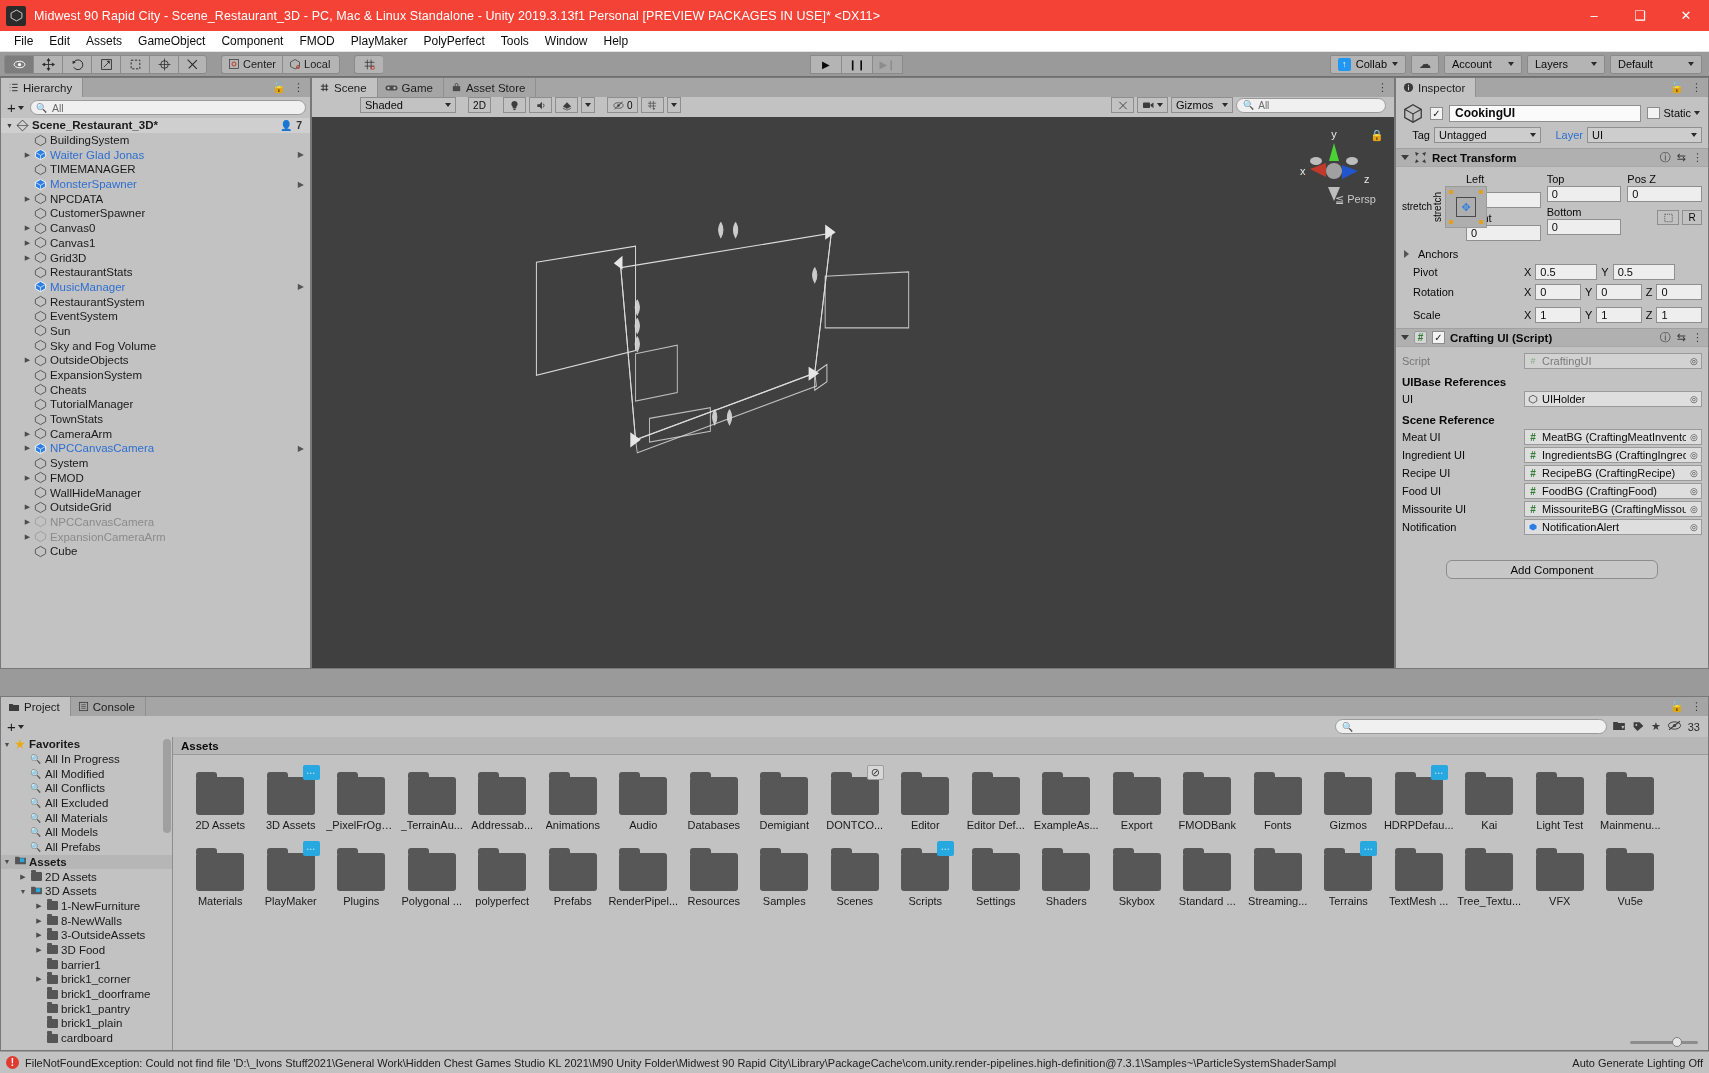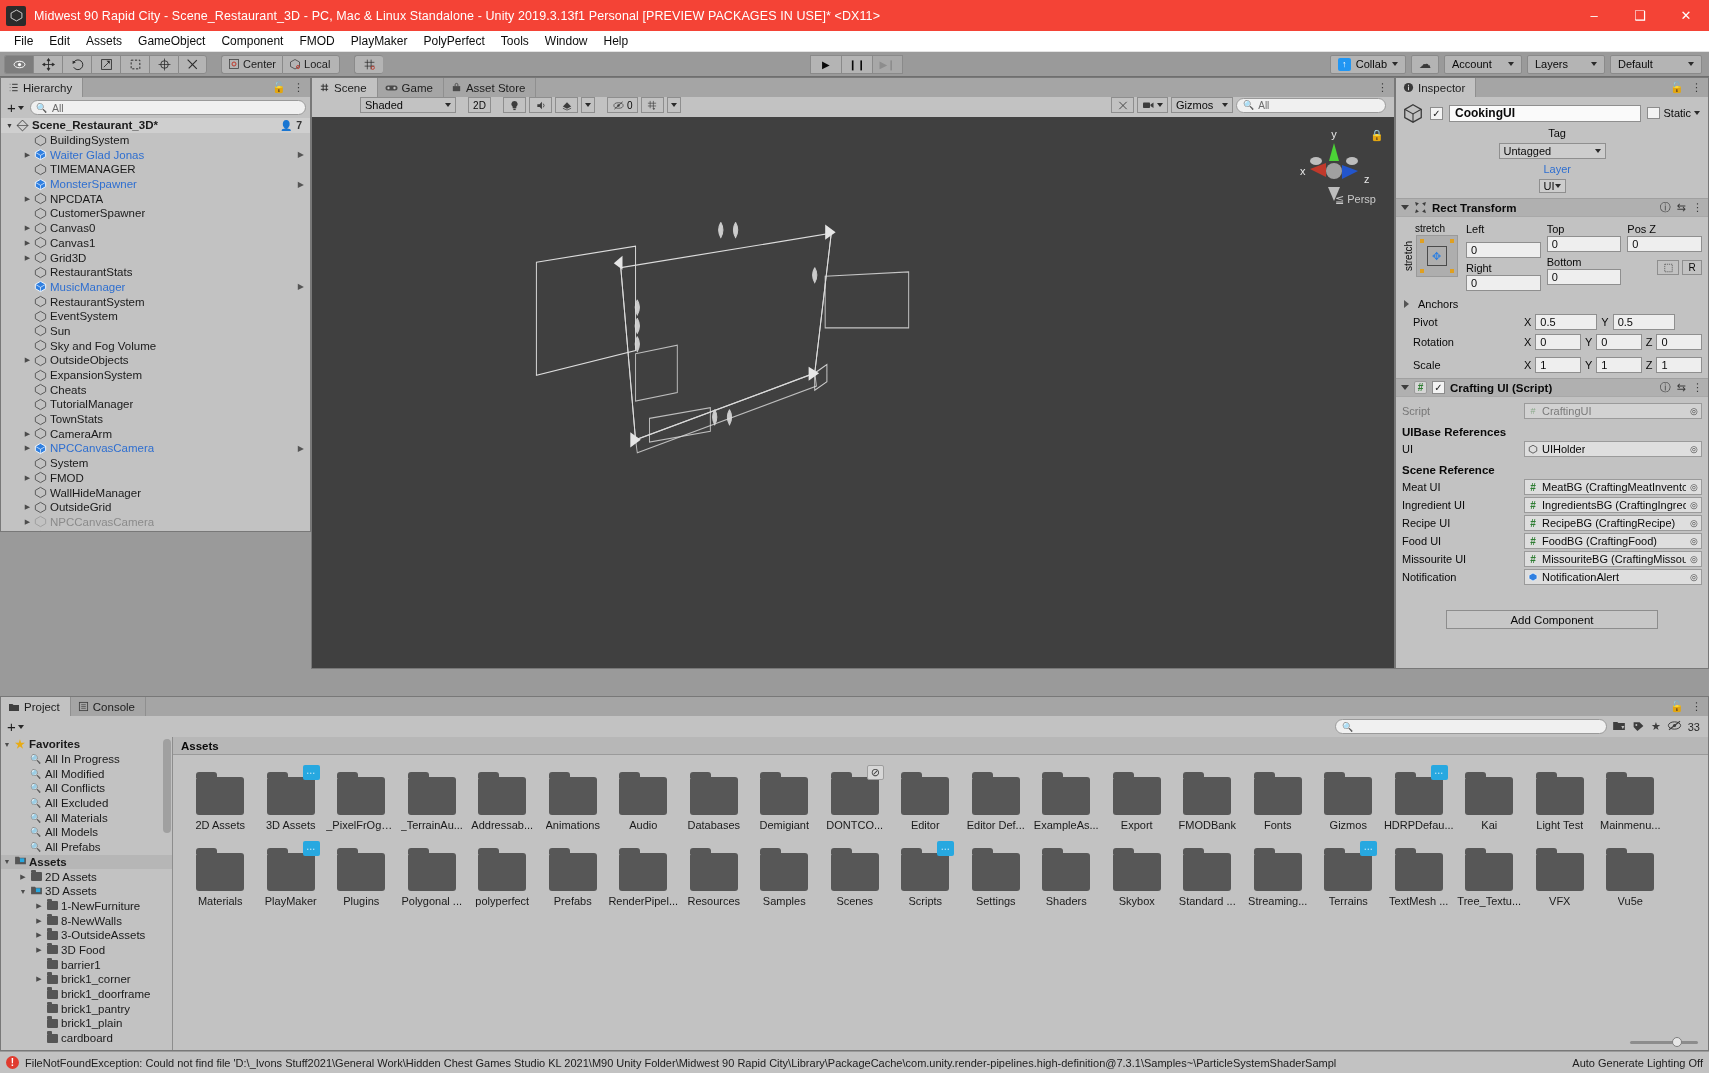--- a/index.html
+++ b/index.html
@@ -146,48 +146,48 @@
   .zoom-slider { width: 68px; height: 3px; background: #8c8c8c; border-radius: 2px; position: relative; }
   .zoom-knob { position: absolute; left: 42px; top: -3.5px; width: 10px; height: 10px; background: #e6e6e6; border: 1px solid #7e7e7e; border-radius: 50%; }
 
   
   .insp-body { flex: 1; overflow: hidden; background: #c2c2c2; }
   .insp-header { display: flex; align-items: center; padding: 5px 6px 3px 6px; gap: 6px; }
   .go-cube { width: 22px; height: 22px; position: relative; flex: 0 0 22px; }
   .insp-check { width: 13px; height: 13px; background: #f3f3f3; border: 1px solid #8c8c8c; display: flex; align-items: center; justify-content: center; font-size: 10px; color: #1a1a1a; flex: 0 0 13px; }
   .name-field { flex: 1; height: 17px; background: #fafafa; border: 1px solid #8f8f8f; padding: 0 5px; font-size: 12px; font-weight: bold; display: flex; align-items: center; }
   .static-box { display: flex; align-items: center; gap: 3px; font-size: 11px; padding-right: 2px; }
-  .insp-row2 { display: flex; align-items: center; padding: 0 6px 5px 6px; gap: 4px; font-size: 11px; flex-direction: column; }
+  .insp-row2 { display: flex; align-items: center; padding: 0 6px 5px 6px; gap: 4px; font-size: 11px; }
   .lbl-r { text-align: right; }
   .sel-field { height: 16px; background: #cdcdcd; border: 1px solid #8f8f8f; display: flex; align-items: center; justify-content: space-between; padding: 0 4px; font-size: 11px; }
   .comp-header { height: 19px; background: #b0b0b0; display: flex; align-items: center; gap: 5px; padding: 0 5px; border-top: 1px solid #a0a0a0; border-bottom: 1px solid #a8a8a8; }
   .comp-title { font-weight: bold; font-size: 11.5px; }
   .comp-right { margin-left: auto; display: flex; align-items: center; gap: 6px; color: #3b3b3b; font-size: 11px; }
   .tri { width: 0; height: 0; border-left: 4px solid transparent; border-right: 4px solid transparent; border-top: 5px solid #3c3c3c; }
   .tri-right { width: 0; height: 0; border-top: 4px solid transparent; border-bottom: 4px solid transparent; border-left: 5px solid #555; }
   .script-ico { width: 13px; height: 13px; background: #d6d6d6; border: 1px solid #9b9b9b; border-radius: 2px; color: #2e7d32; font-size: 10px; display: flex; align-items: center; justify-content: center; font-weight: bold; }
   .comp-body { padding: 5px 6px 8px 6px; }
   .field-row { display: flex; align-items: center; height: 18px; font-size: 11px; gap: 4px; }
   .field-label { width: 118px; flex: 0 0 118px; }
   .num-input { height: 16px; background: #eeeeee; border: 1px solid #8f8f8f; padding: 0 4px; font-size: 11px; display: flex; align-items: center; }
   .obj-field { height: 16px; background: #dedede; border: 1px solid #9a9a9a; display: flex; align-items: center; padding: 0 2px; gap: 3px; font-size: 11px; overflow: hidden; white-space: nowrap; }
   .obj-field .of-ico { width: 12px; height: 12px; flex: 0 0 12px; display: flex; align-items: center; justify-content: center; font-size: 9px; }
   .obj-field .of-txt { overflow: hidden; text-overflow: clip; white-space: nowrap; }
   .obj-field .of-dot { margin-left: auto; font-size: 9px; color: #4a4a4a; flex: 0 0 10px; text-align: center; }
   .sect-title { font-weight: bold; font-size: 11.5px; margin: 6px 0 2px 0; }
   .rect-grid { display: flex; gap: 8px; padding: 3px 0 2px 0; }
-  .anchor-preset { width: 56px; display: flex; flex-direction: column; align-items: center; }
+  .anchor-preset { width: 56px; display: flex; flex-direction: row; align-items: center; }
   .ap-toplabel { font-size: 10px; margin-bottom: 1px; }
   .ap-row { display: flex; align-items: center; gap: 2px; }
   .ap-side { writing-mode: vertical-rl; transform: rotate(180deg); font-size: 10px; }
   .ap-box { width: 42px; height: 42px; background: #aeaeae; border: 1px solid #9a9a9a; position: relative; display: flex; align-items: center; justify-content: center; }
   .ap-inner { width: 20px; height: 20px; border: 1px solid #4a4a4a; display: flex; align-items: center; justify-content: center; color: #2f80e0; font-size: 11px; }
   .ap-dot { position: absolute; width: 4px; height: 4px; background: #e0a020; }
   .add-comp-wrap { display: flex; justify-content: center; padding: 16px 0; }
-  .add-comp-btn { width: 212px; height: 19px; background: #c7c7c7; border: 1px solid #8d8d8d; border-radius: 0; display: flex; align-items: center; justify-content: center; font-size: 11.5px; }
+  .add-comp-btn { width: 212px; height: 19px; background: #c7c7c7; border: 1px solid #8d8d8d; border-radius: 6px; display: flex; align-items: center; justify-content: center; font-size: 11.5px; }
 
   
   .statusbar { height: 22px; background: #c2c2c2; display: flex; align-items: center; flex: 0 0 22px; border-top: 1px solid #9a9a9a; padding: 0 6px; gap: 6px; }
   .err-ico { width: 13px; height: 13px; background: #e03b2f; border-radius: 50%; color: #fff; font-size: 10px; display: flex; align-items: center; justify-content: center; font-weight: bold; flex: 0 0 13px; }
   .status-text { font-size: 11px; color: #1c1c1c; white-space: nowrap; overflow: hidden; flex: 1; }
   .status-right { font-size: 11px; color: #1c1c1c; white-space: nowrap; }
 </style>
 </head>
 <body>
 
@@ -334,21 +334,21 @@
         <span>Default</span>
         <span class="caret"></span>
       </div>
     </div>
   </div>
 
   <div class="workspace">
 
     <div class="col-left">
 
-      <div class="panel" style="height:455px;">
+      <div class="panel" style="height:592px;">
         <div class="tabbar">
           <div class="tab sel">
             <svg width="11" height="11" viewBox="0 0 24 24">
                 <g stroke="#2a2a2a" stroke-width="2">
                   <line x1="4" y1="5" x2="5" y2="5"></line>
                   <line x1="9" y1="5" x2="21" y2="5"></line>
                   <line x1="4" y1="12" x2="5" y2="12"></line>
                   <line x1="9" y1="12" x2="21" y2="12"></line>
                   <line x1="4" y1="19" x2="5" y2="19"></line>
                   <line x1="9" y1="19" x2="21" y2="19"></line>

